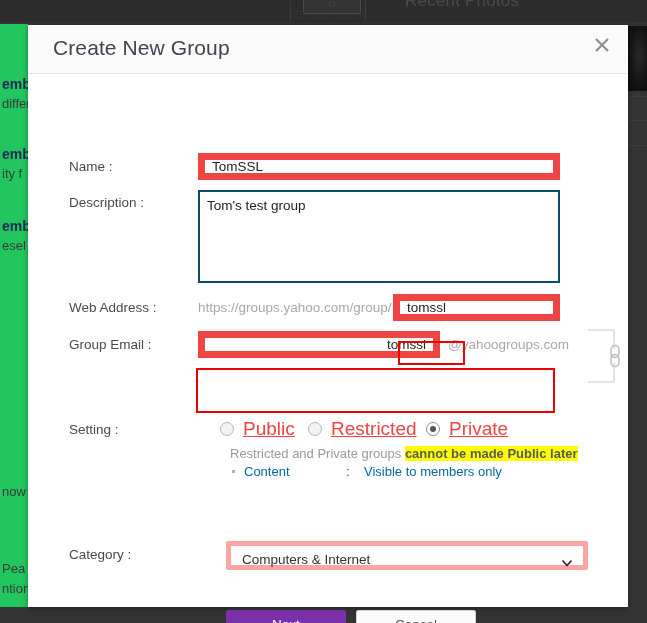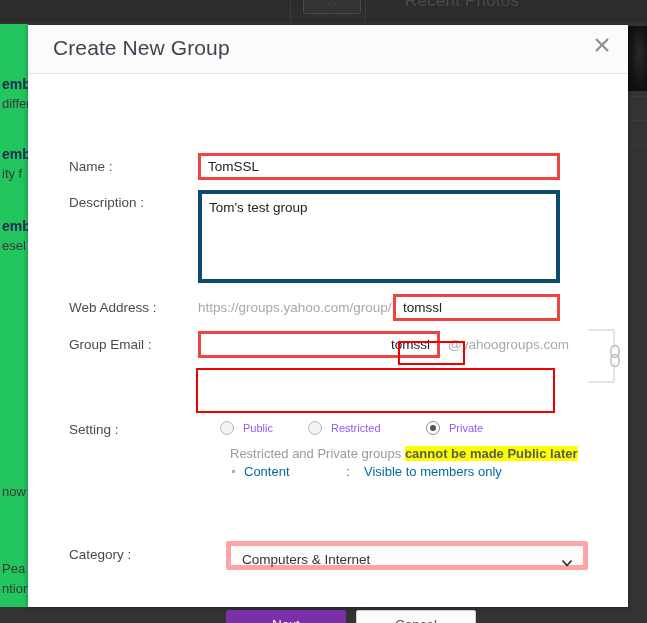--- a/index.html
+++ b/index.html
@@ -150,32 +150,32 @@
   .field-label {
     position: absolute;
     left: 41px;
     font-size: 13.5px;
     color: #4a4a4a;
     white-space: nowrap;
   }
   .txt-input {
     position: absolute;
     box-sizing: border-box;
-    border: 3px solid #ef4444;
+    border: 7px solid #ef4444;
     background: #fff;
     font-family: "Liberation Sans", sans-serif;
     font-size: 13.5px;
     color: #222;
     padding: 0 7px;
     outline: none;
   }
   .txt-area {
     position: absolute;
     box-sizing: border-box;
-    border: 4px solid #0c4a6e;
+    border: 2px solid #0c4a6e;
     background: #fff;
     font-family: "Liberation Sans", sans-serif;
     font-size: 13.5px;
     color: #222;
     padding: 6px 7px;
     resize: none;
     outline: none;
     overflow: hidden;
   }
   .prefix-text {
@@ -229,22 +229,23 @@
     content: "";
     position: absolute;
     left: 3px; top: 3px;
     width: 6px; height: 6px;
     border-radius: 50%;
     background: #555;
   }
   .radio-label {
     display: inline-block;
     vertical-align: middle;
-    font-size: 11px;
-    color: #8b5cf6;
+    font-size: 19px;
+    color: #ef4444;
+    text-decoration: underline;
   }
 
   
   .setting-desc {
     position: absolute;
     left: 200px; top: 372px;
     width: 370px;
   }
   .warn-line {
     font-size: 13px;

